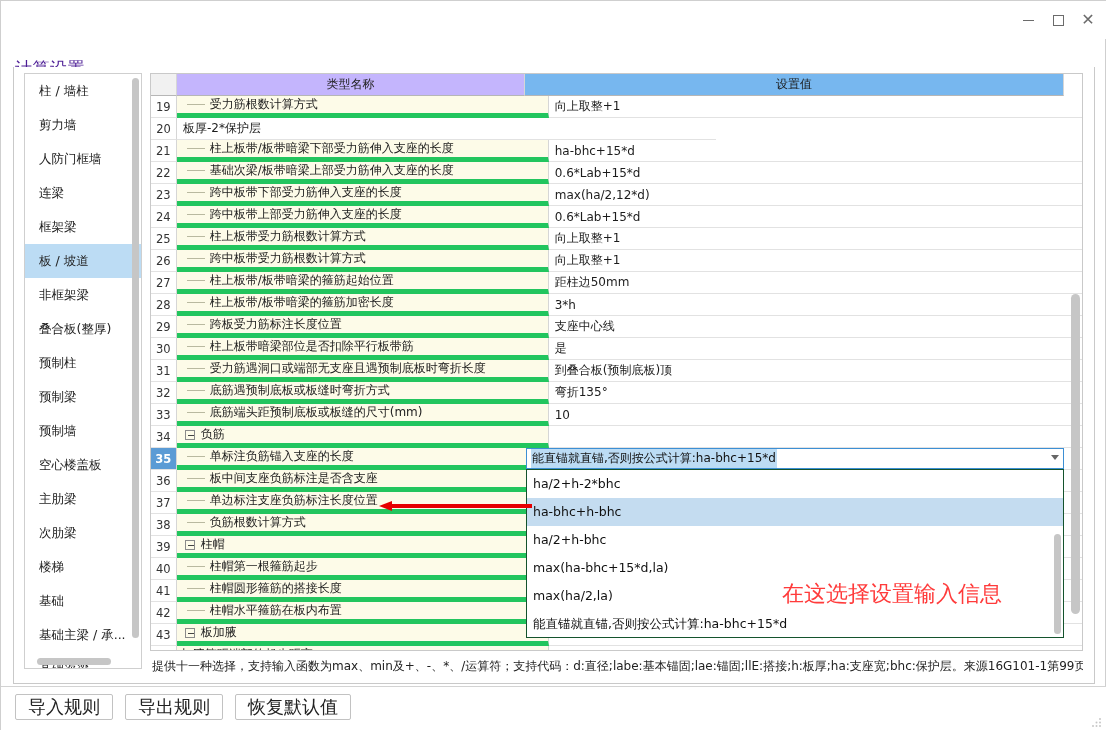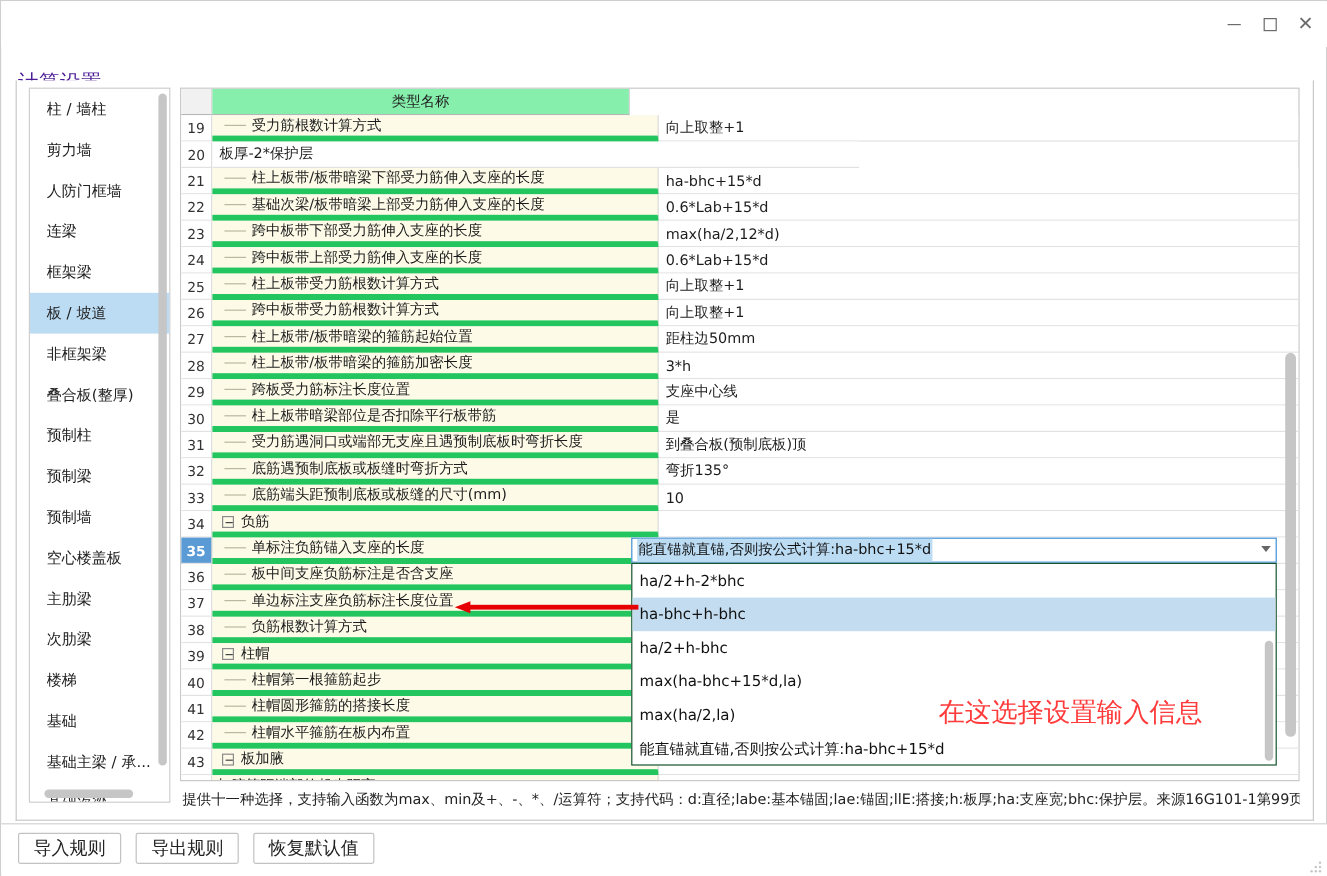--- a/index.html
+++ b/index.html
@@ -99,21 +99,21 @@
     border: 1px solid #c9c9c9; background: #ffffff; overflow: hidden;
   }
   .thead { display: flex; height: 22px; }
   .th {
     font-size: 12px; color: #222; display: flex;
     align-items: center; justify-content: center;
     border-right: 1px solid #d6d6d6; border-bottom: 1px solid #b6b6b6;
     user-select: none;
   }
   .th.h-idx   { width: 26px;  background: #f1f1f1; }
-  .th.h-name  { width: 348px; background: #86efac; }
+  .th.h-name  { width: 348px; background: #c4b5fd; }
   .th.h-value { width: 539px; background: #77b7ef; color: #1b1b1b; }
 
   .tbody { position: relative; }
   .trow { display: flex; height: 22px; }
   .cell-idx {
     width: 26px; font-size: 11.5px; color: #333;
     display: flex; align-items: center; justify-content: center;
     background: #ffffff;
     border-right: 1px solid #d6d6d6; border-bottom: 1px solid #e2e2e2;
     user-select: none;
@@ -230,21 +230,21 @@
 
   
   .footer {
     position: absolute; left: 0; top: 685px; width: 1106px; height: 45px;
     border-top: 1px solid #d3d3d3; background: #ffffff;
   }
   .footer-inner { position: absolute; left: 14px; top: 7px; display: flex; gap: 12px; }
   .btn {
     height: 26px; min-width: 78px; padding: 0 12px;
     background: #ffffff; border: 1px solid #c2c2c2; border-radius: 2px;
-    font-size: 15px; color: #222;
+    font-size: 18px; color: #222;
     display: flex; align-items: center; justify-content: center;
     cursor: default; user-select: none;
   }
   .resize-grip {
     position: absolute; right: 4px; bottom: 3px; width: 12px; height: 12px;
     opacity: .55;
   }
 </style>
 </head>
 <body>
@@ -295,20 +295,21 @@
       </div>
       <div class="side-scrollbar-h">
         <div class="side-thumb-h"></div>
       </div>
     </div>
 
     <div class="table-wrap">
       <div class="thead">
         <div class="th h-idx"></div>
         <div class="th h-name">类型名称</div>
+        <div class="th h-value">设置值</div>
       </div>
       <div class="tbody" id="tbody">
           <div class="trow">
             <div class="cell-idx">19</div>
             <div class="cell-name">
               <span class="tree-dash"></span>
               <span class="group-label">受力筋根数计算方式</span>
             </div>
             <div class="cell-value">向上取整+1</div>
           </div>

